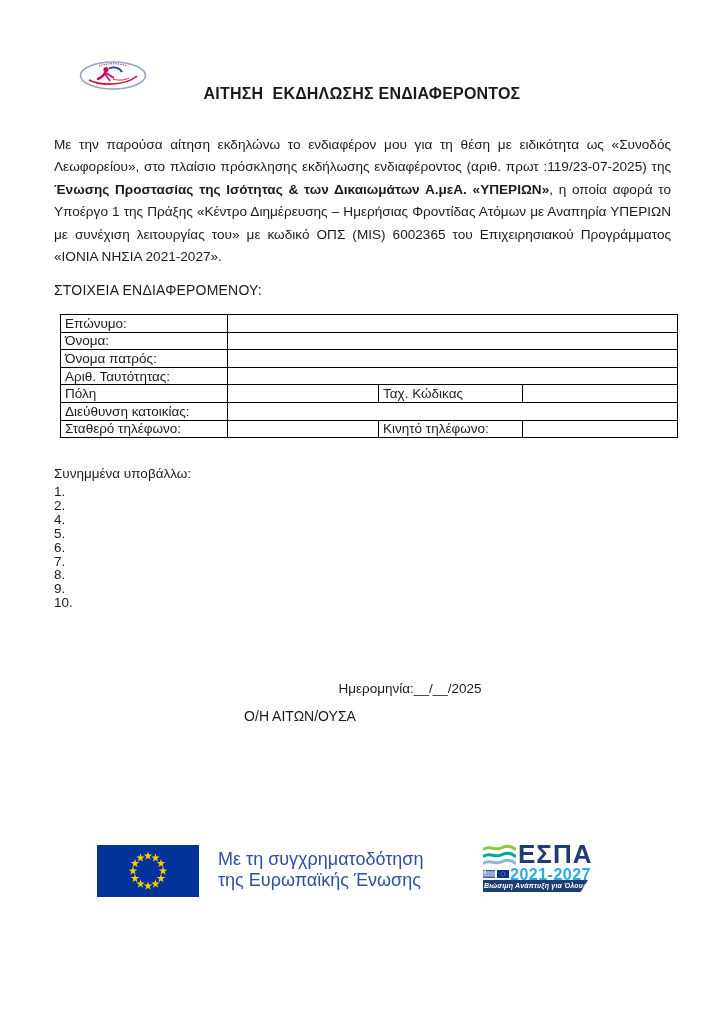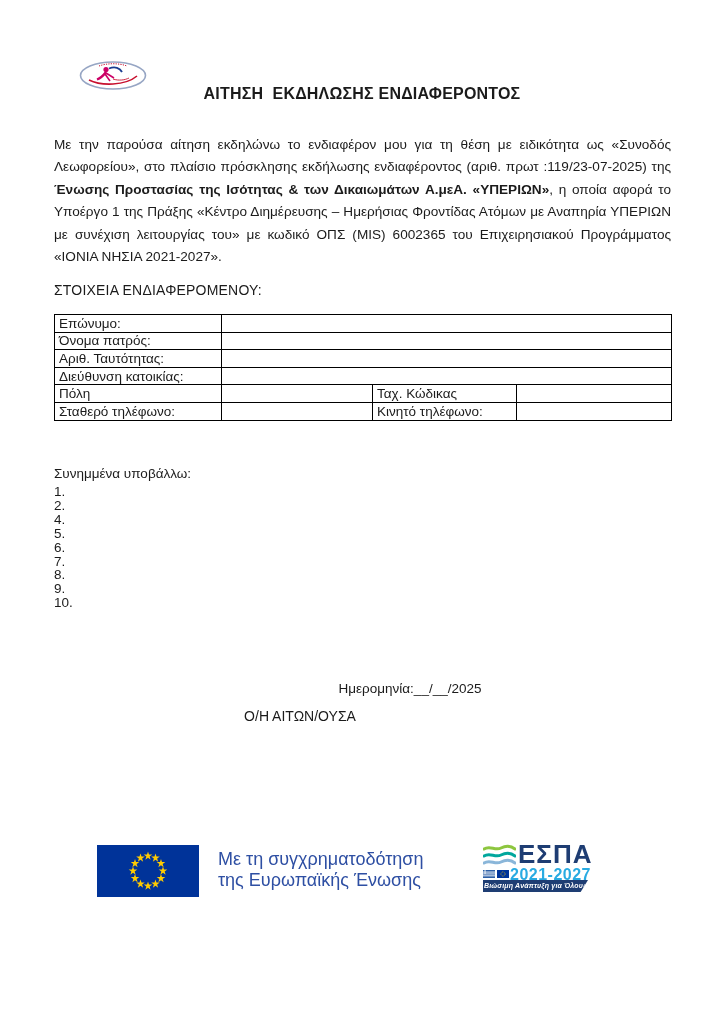--- a/index.html
+++ b/index.html
@@ -19,21 +19,21 @@
     position:absolute;left:54px;top:120px;width:617px;
     font-size:13.6px;line-height:22.5px;text-align:justify;
   }
   .intro b{font-weight:bold;}
   
   .details-heading{
     position:absolute;left:54px;top:282px;font-size:14px;font-weight:normal;letter-spacing:0.2px;
   }
   
   .details-table{
-    position:absolute;left:54px;top:314px;width:617px;
+    position:absolute;left:60px;top:314px;width:617px;
     border-collapse:collapse;table-layout:fixed;
   }
   .details-table td{
     border:1px solid #000;height:16.6px;padding:0 4px;
     font-size:13.5px;vertical-align:middle;overflow:hidden;white-space:nowrap;
   }
   .cell-input{background:#ffffff;}
   
   .attachments{position:absolute;left:54px;top:466px;font-size:13.5px;}
   .attachments-heading{line-height:16px;margin-bottom:3px;}
@@ -99,36 +99,40 @@
         <col style="width:151px">
         <col style="width:144px">
         <col style="width:155px">
     </colgroup>
     <tbody>
         <tr>
           <td class="cell-label">Επώνυμο:</td>
           <td colspan="3" class="cell-input"></td>
         </tr>
         <tr>
+          <td class="cell-label">Όνομα:</td>
+          <td colspan="3" class="cell-input"></td>
+        </tr>
+        <tr>
           <td class="cell-label">Όνομα πατρός:</td>
           <td colspan="3" class="cell-input"></td>
         </tr>
         <tr>
           <td class="cell-label">Αριθ. Ταυτότητας:</td>
           <td colspan="3" class="cell-input"></td>
         </tr>
         <tr>
+          <td class="cell-label">Πόλη</td>
+          <td class="cell-input"></td>
+          <td class="cell-label">Ταχ. Κώδικας</td>
+          <td class="cell-input"></td>
+        </tr>
+        <tr>
           <td class="cell-label">Διεύθυνση κατοικίας:</td>
           <td colspan="3" class="cell-input"></td>
-        </tr>
-        <tr>
-          <td class="cell-label">Πόλη</td>
-          <td class="cell-input"></td>
-          <td class="cell-label">Ταχ. Κώδικας</td>
-          <td class="cell-input"></td>
         </tr>
         <tr>
           <td class="cell-label">Σταθερό τηλέφωνο:</td>
           <td class="cell-input"></td>
           <td class="cell-label">Κινητό τηλέφωνο:</td>
           <td class="cell-input"></td>
         </tr>
       </tbody>
   </table>
 

